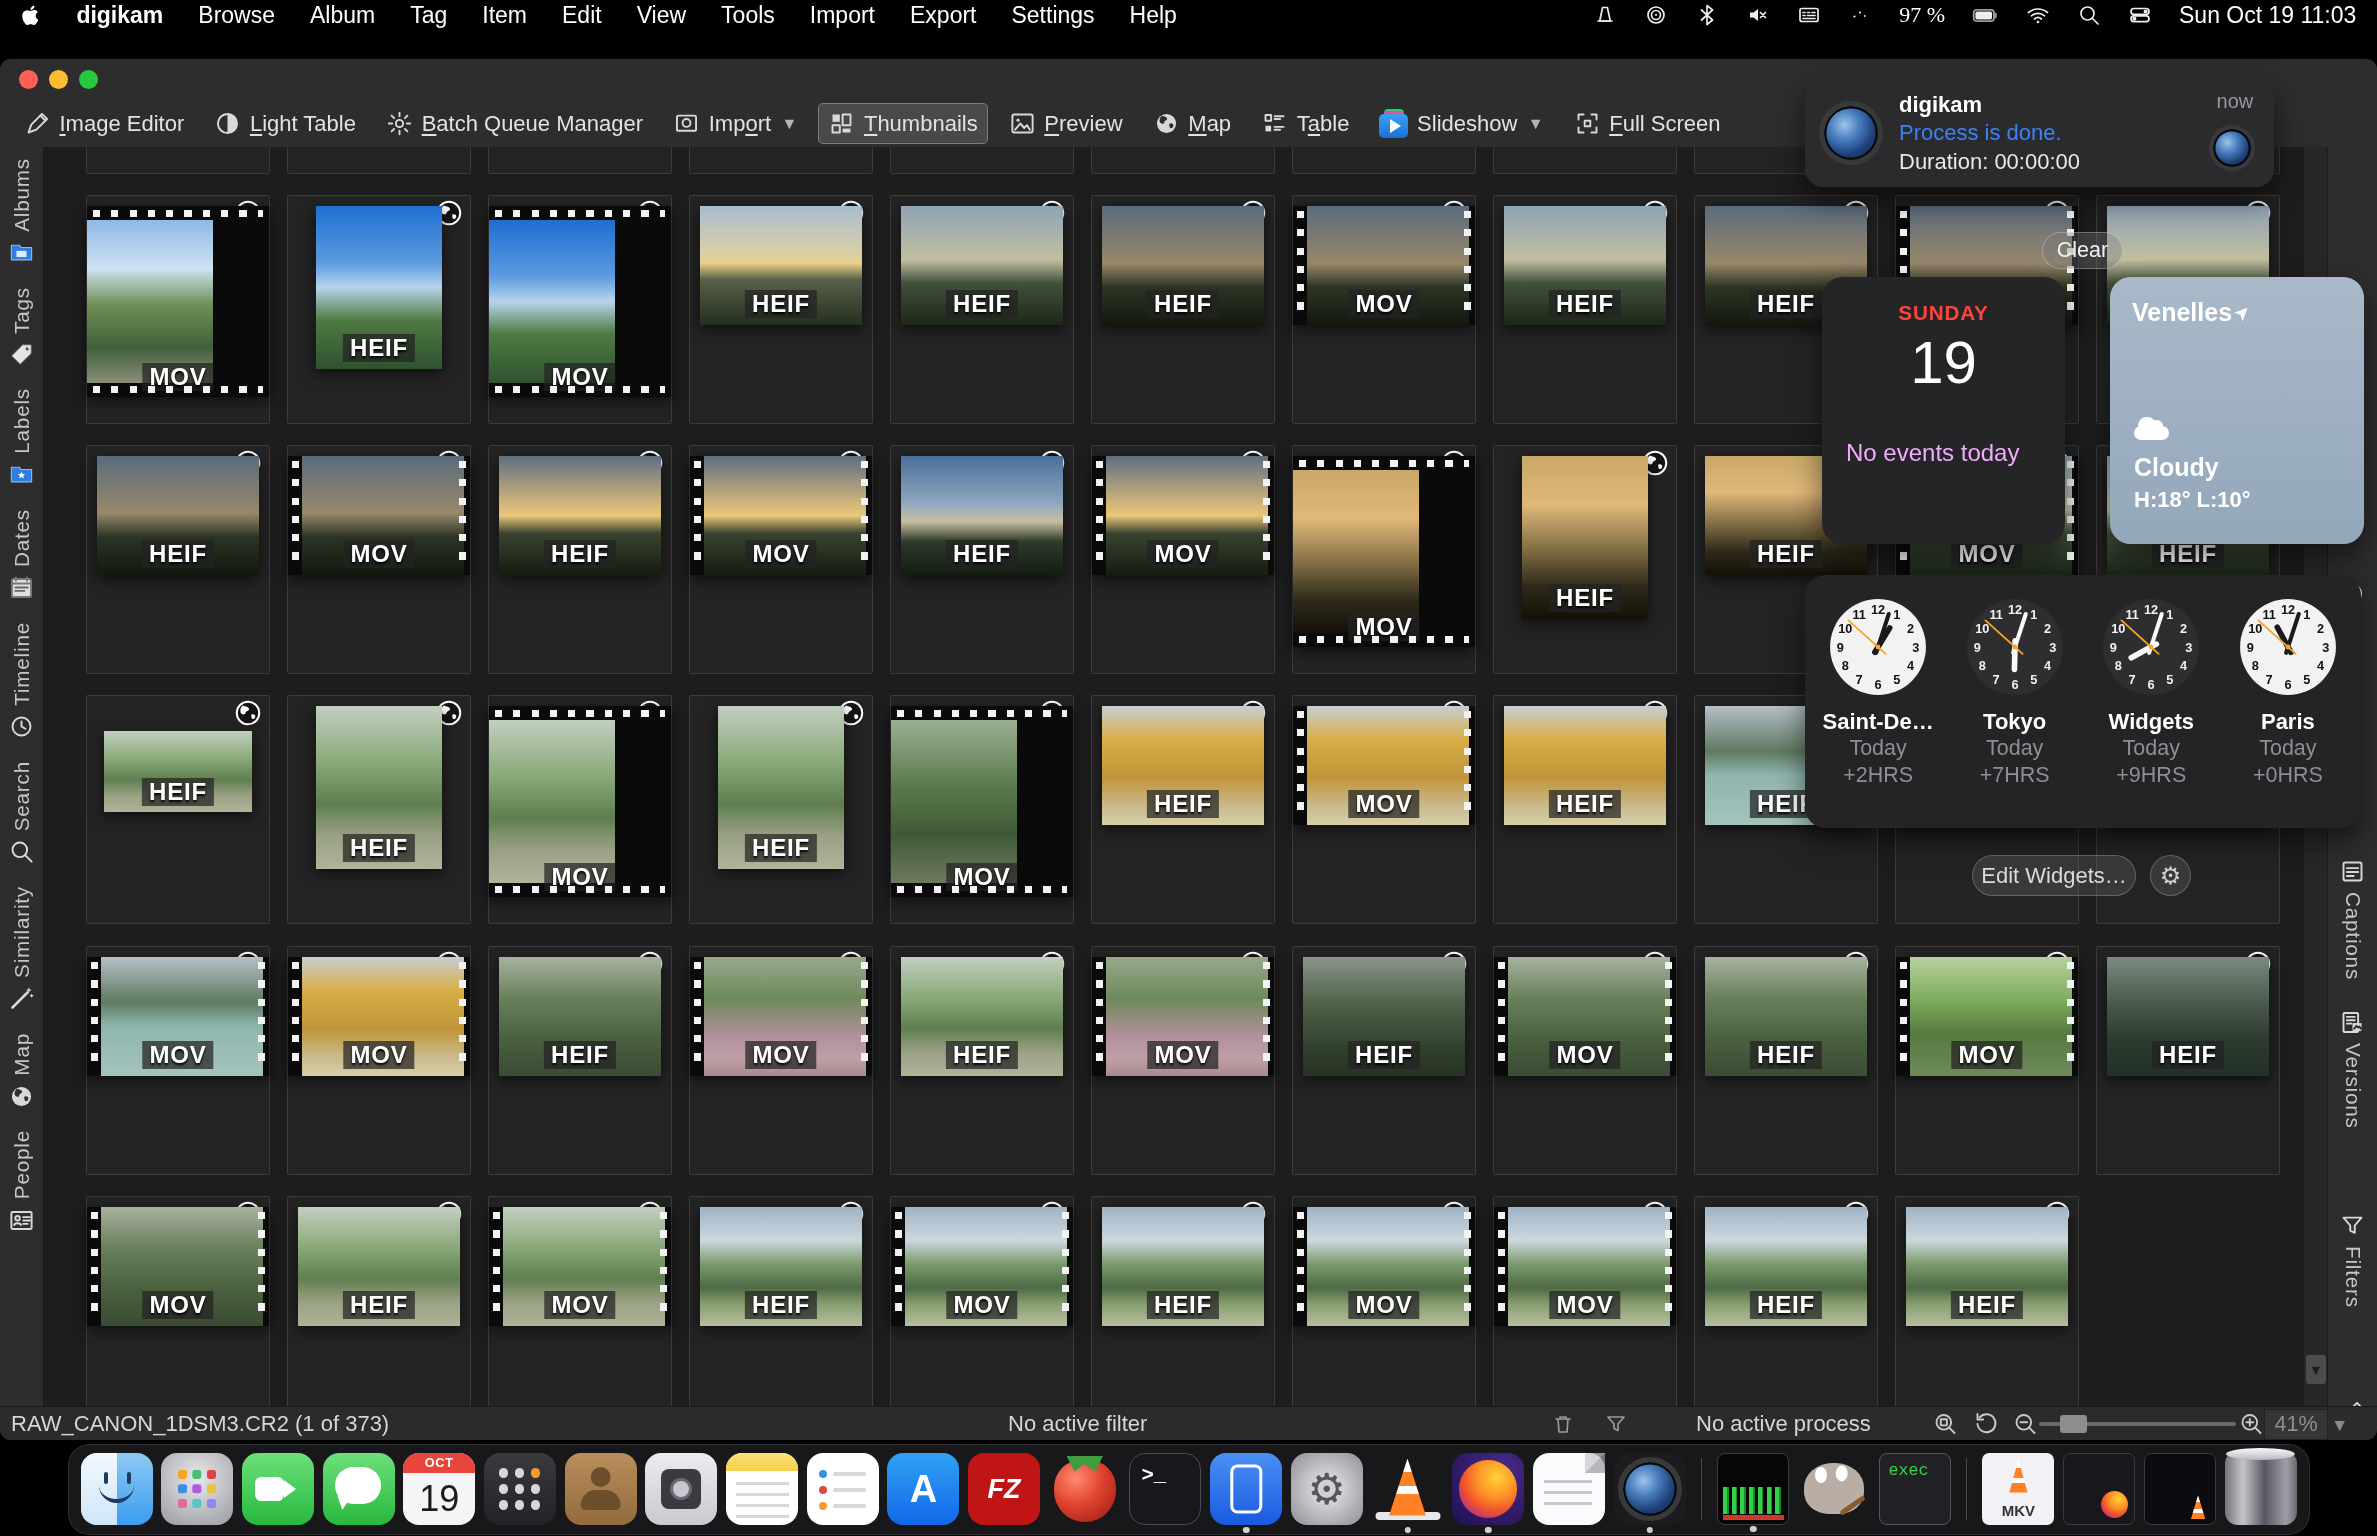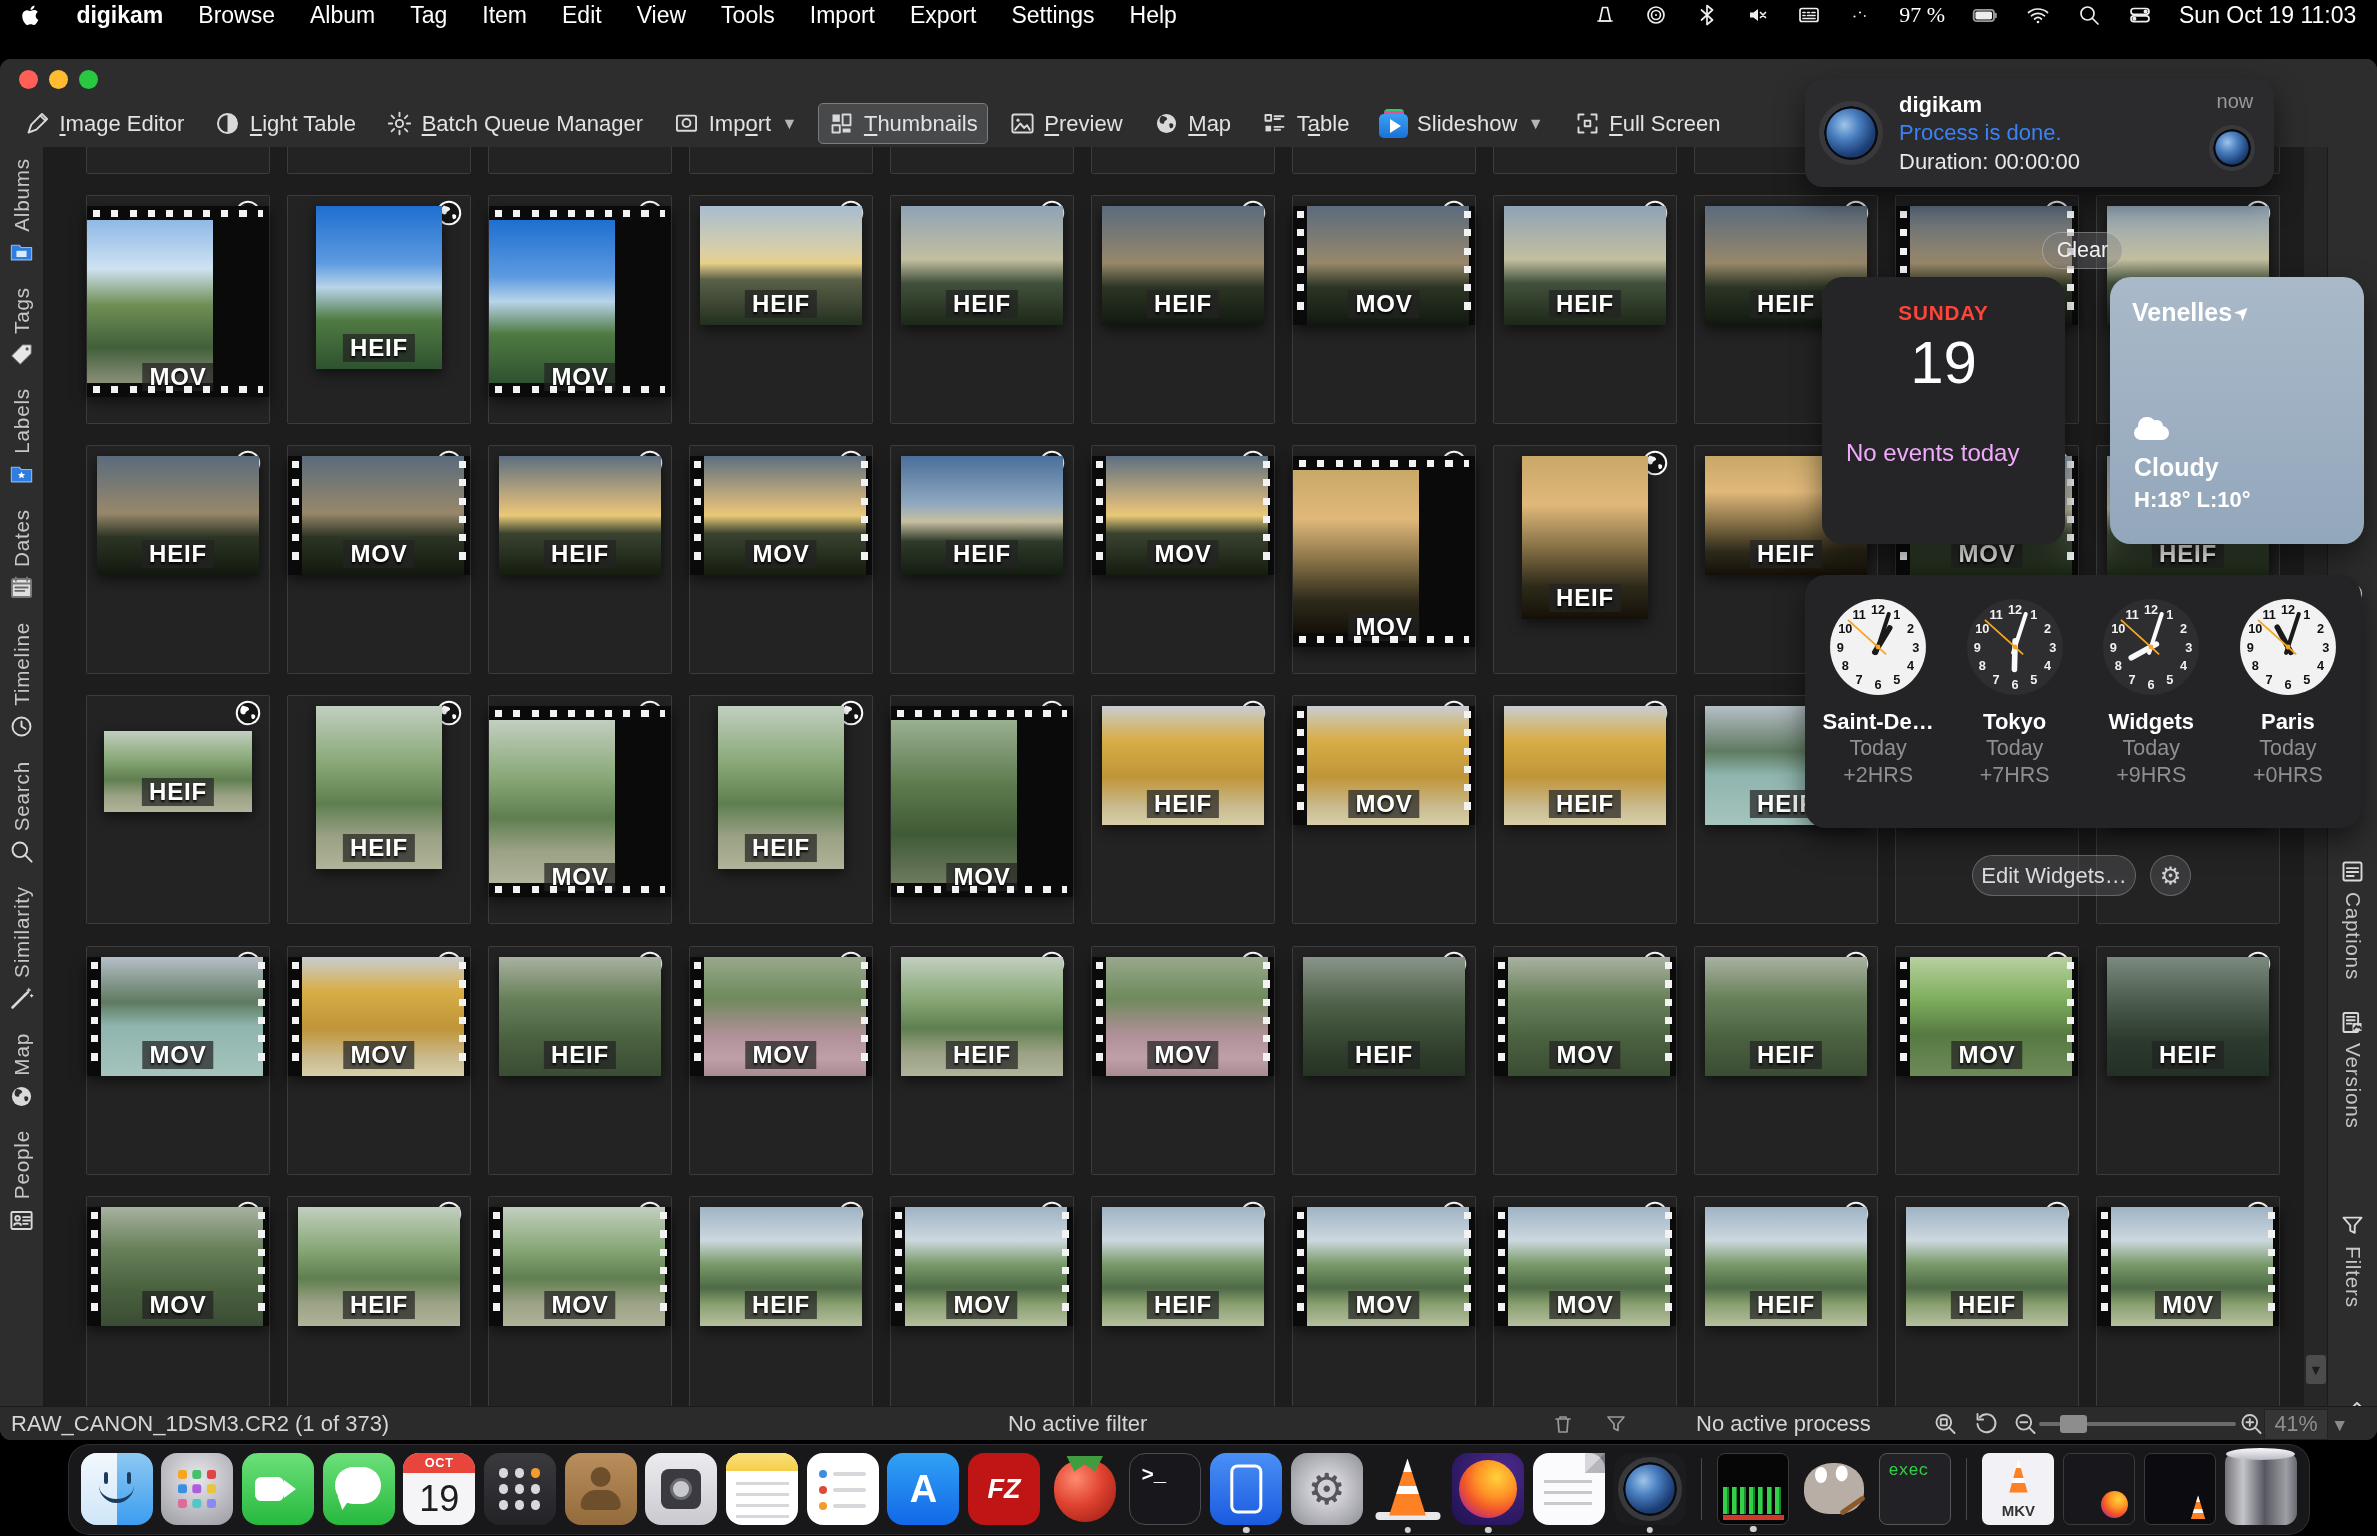--- a/index.html
+++ b/index.html
@@ -1142,31 +1142,20 @@
           <span class="globe"><svg viewBox="0 0 24 24" width="30" height="30" fill="none" stroke="#d9d9d9" stroke-width="1.7" stroke-linecap="round" stroke-linejoin="round">
               <circle cx="12" cy="12" r="9" fill="#141414" stroke="#fff" stroke-width="1.6"></circle>
               <path fill="#fff" stroke="none" d="M8 6c2 1 4.2.8 4.8 2.6.5 1.7-2.6 1.6-2.8 3.4-.2 1.8-3.6 1.4-4-.6-.5-2.4.4-4.6 2-5.4z"></path>
               <path fill="#fff" stroke="none" d="M15.2 13c1.8-.3 3 .8 2.5 2.4-.5 1.7-2.6 1.9-2.9.3-.2-1.1-.5-2.4.4-2.7z"></path>
             </svg></span>
           <div class="twrap">
             <div class="thumb sc-valley" style="width: 162px; height: 119px;"></div>
             <div class="fmt">HEIF</div>
           </div>
         </div>
-        <div class="cell" style="left: 2052px; top: 1049px; width: 184px; height: 229px;">
-          <span class="globe"><svg viewBox="0 0 24 24" width="30" height="30" fill="none" stroke="#d9d9d9" stroke-width="1.7" stroke-linecap="round" stroke-linejoin="round">
-              <circle cx="12" cy="12" r="9" fill="#141414" stroke="#fff" stroke-width="1.6"></circle>
-              <path fill="#fff" stroke="none" d="M8 6c2 1 4.2.8 4.8 2.6.5 1.7-2.6 1.6-2.8 3.4-.2 1.8-3.6 1.4-4-.6-.5-2.4.4-4.6 2-5.4z"></path>
-              <path fill="#fff" stroke="none" d="M15.2 13c1.8-.3 3 .8 2.5 2.4-.5 1.7-2.6 1.9-2.9.3-.2-1.1-.5-2.4.4-2.7z"></path>
-            </svg></span>
-          <div class="twrap film h">
-            <div class="thumb sc-valley" style="width: 162px; height: 119px;"></div>
-            <div class="fmt">M0V</div>
-          </div>
-        </div>
       </div>
     <div class="gridscroll">
       <span class="gs-arrow">▼</span>
     </div>
     <div class="rightbar" id="rightbar">
 
     <div class="rtab" style="top: 151px;">
           <span class="tb-ic">
             <svg viewBox="0 0 24 24" width="27" height="27" fill="none" stroke="#d9d9d9" stroke-width="1.7" stroke-linecap="round" stroke-linejoin="round">
               <path d="M4 7h16M4 12h16M4 17h16"></path>

